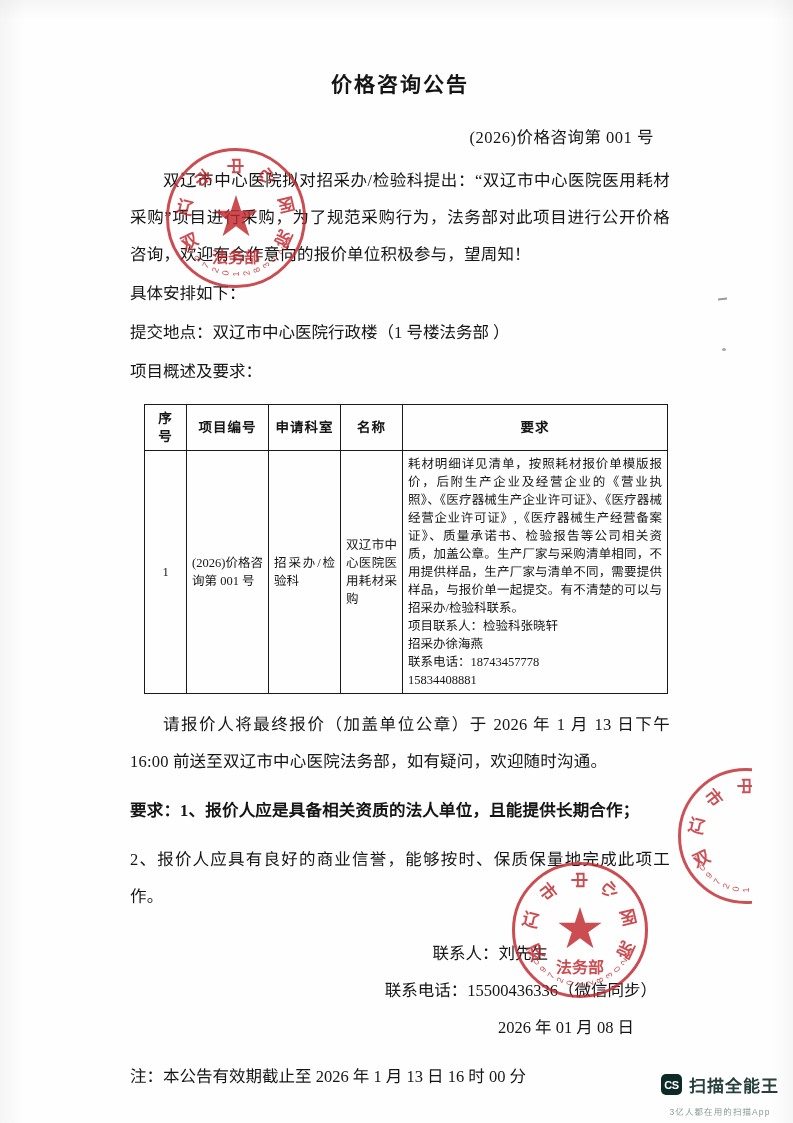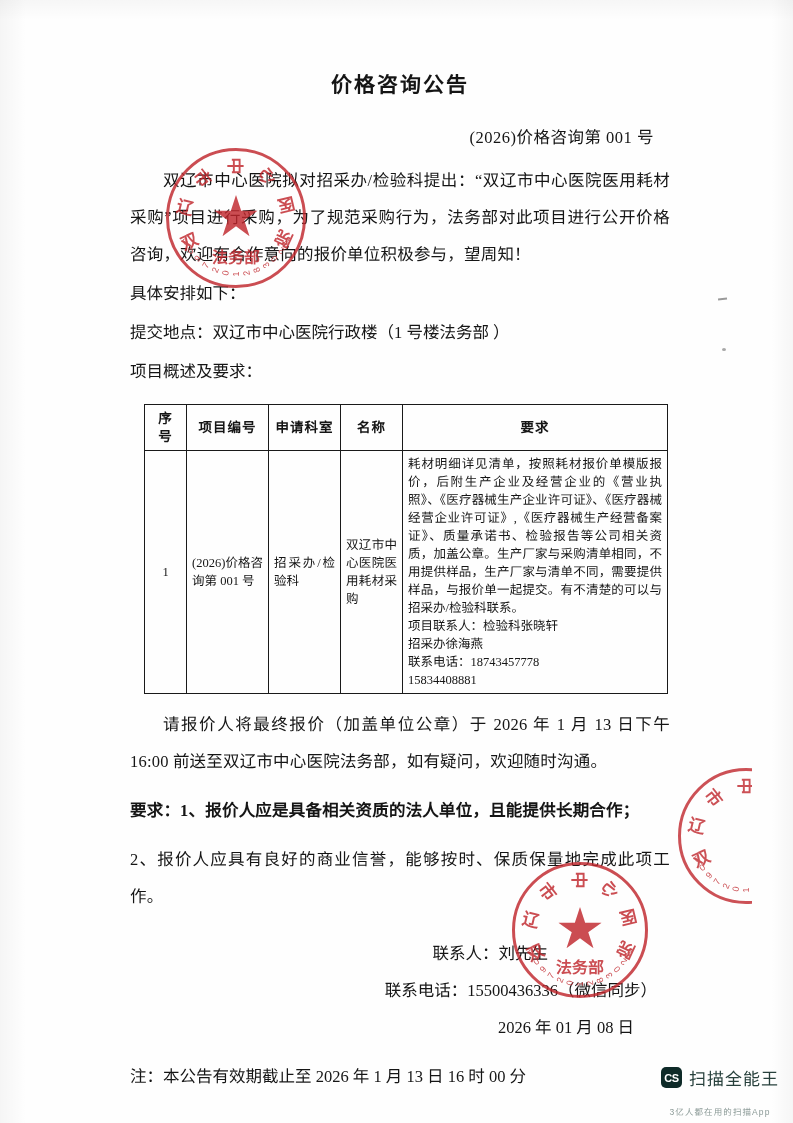--- a/index.html
+++ b/index.html
@@ -227,26 +227,26 @@
     background: #0e2a28;
     color: #ffffff;
     border-radius: 5px;
     font-size: 11px;
     font-weight: bold;
     display:flex; align-items:center; justify-content:center;
     letter-spacing: -0.5px;
   }
   .cam-title {
     font-size: 17px;
-    font-weight: normal;
+    font-weight: bold;
     color: #27403c;
     letter-spacing: 1px;
   }
   .cam-sub {
-    margin-top: 15px;
+    margin-top: 8px;
     font-size: 8.5px;
     color: #8b9a97;
     letter-spacing: 1.1px;
   }
 </style>
 </head>
 <body>
 
 <div class="page">
 

